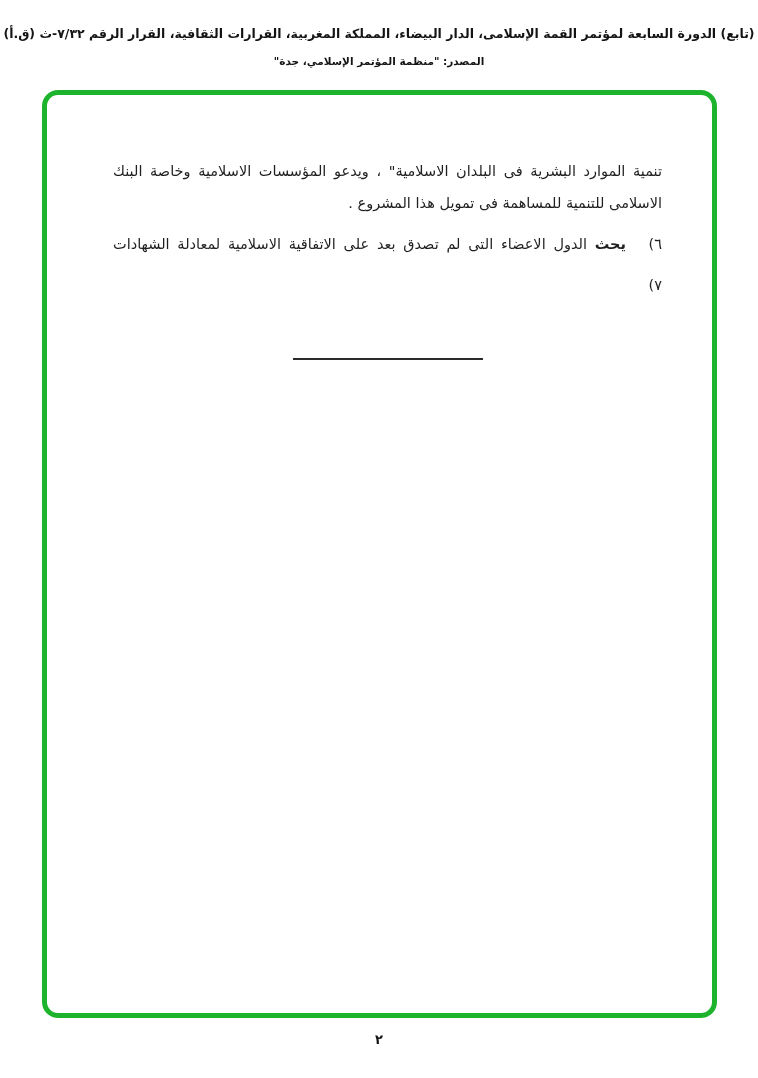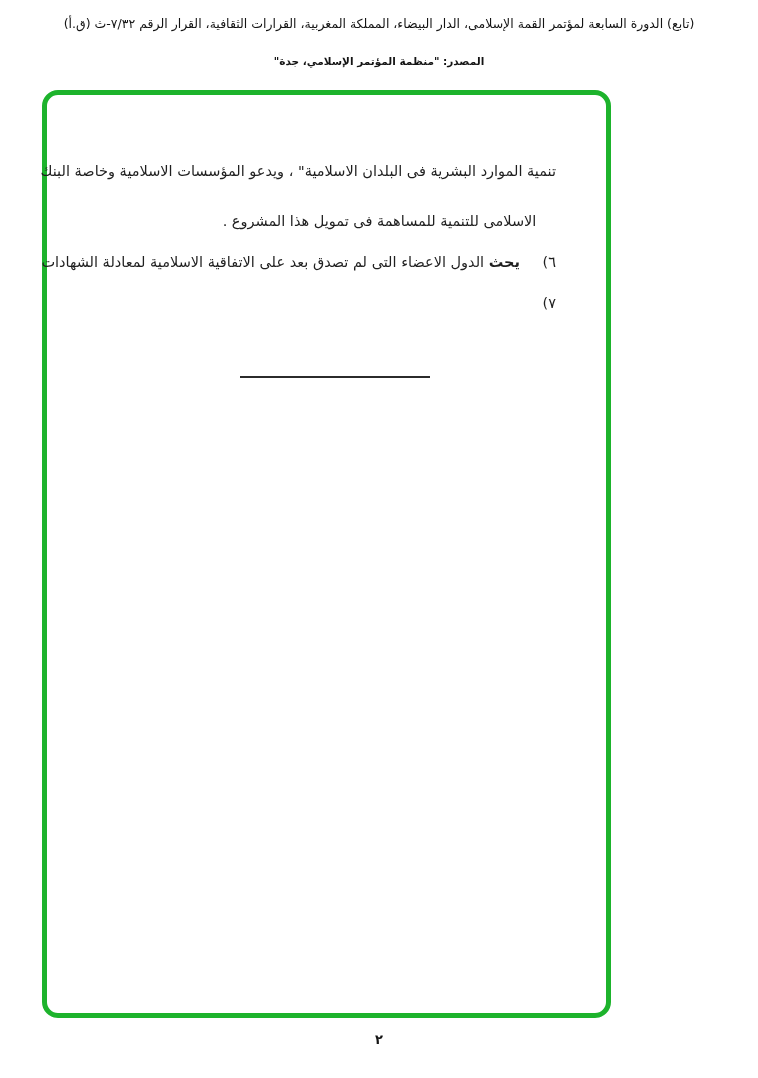--- a/index.html
+++ b/index.html
@@ -13,27 +13,27 @@
     height: 1078px;
     background: #ffffff;
     font-family: "DejaVu Sans", sans-serif;
     color: #1b1b1b;
     overflow: hidden;
   }
 
   
   .hdr1 {
     position: absolute;
-    top: 16px;
+    top: 26px;
     left: 0;
     width: 100%;
     text-align: center;
     direction: rtl;
     font-size: 12.5px;
-    font-weight: normal;
+    font-weight: bold;
     color: #141414;
     letter-spacing: 0px;
     white-space: nowrap;
   }
   .hdr2 {
     position: absolute;
     top: 55px;
     left: 0;
     width: 100%;
     text-align: center;
@@ -41,21 +41,21 @@
     font-size: 10.5px;
     font-weight: bold;
     color: #141414;
   }
 
   
   .frame {
     position: absolute;
     left: 42px;
     top: 90px;
-    width: 569px;
+    width: 675px;
     height: 928px;
     box-sizing: border-box;
     border: 5px solid #1db32c;
     border-radius: 16px;
     background: #ffffff;
   }
   .frame-content {
     position: relative;
     direction: rtl;
     padding: 60px 50px 0 66px;
@@ -75,23 +75,21 @@
     white-space: nowrap;
   }
   .btext { flex: 1 1 auto; min-width: 0; }
   .l-full {
     width: 100%;
     text-align: justify;
     text-align-last: justify;
     white-space: nowrap;
   }
   .l-last {
-    text-align: center;
     padding-left: 90px;
-    margin-top: 18px;
   }
   .lead { font-weight: bold; }
 
   
   .divider {
     width: 190px;
     height: 2px;
     background: #2b2b2b;
     margin: 57px auto 0 auto;
   }

